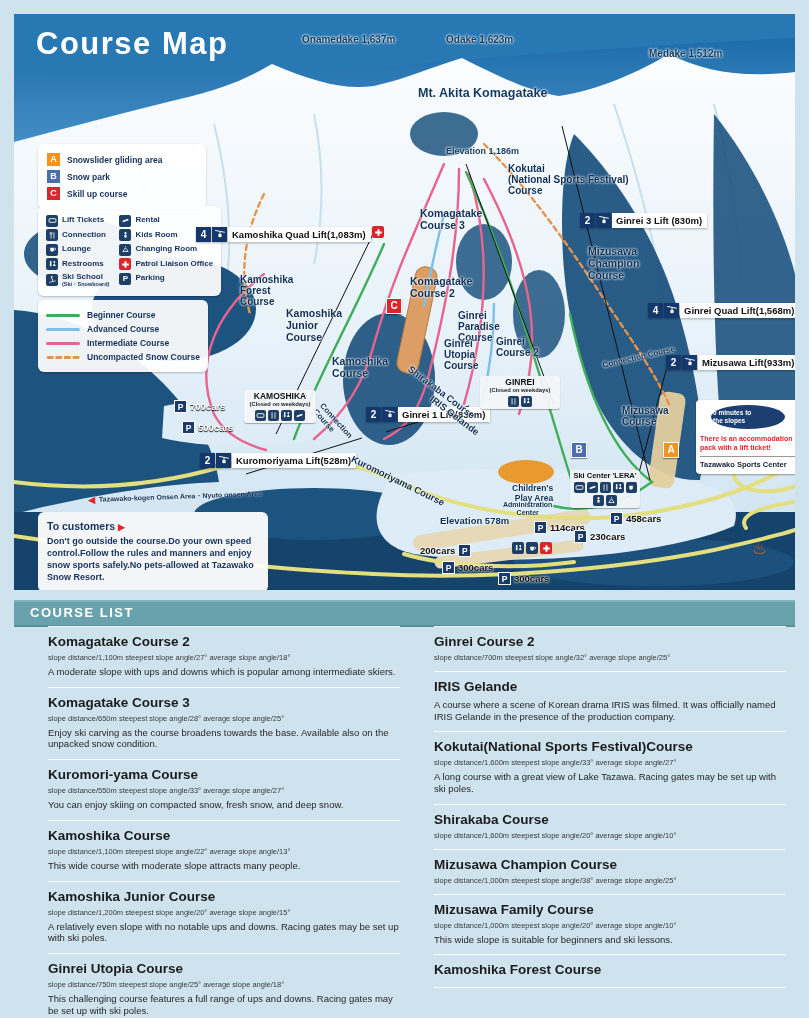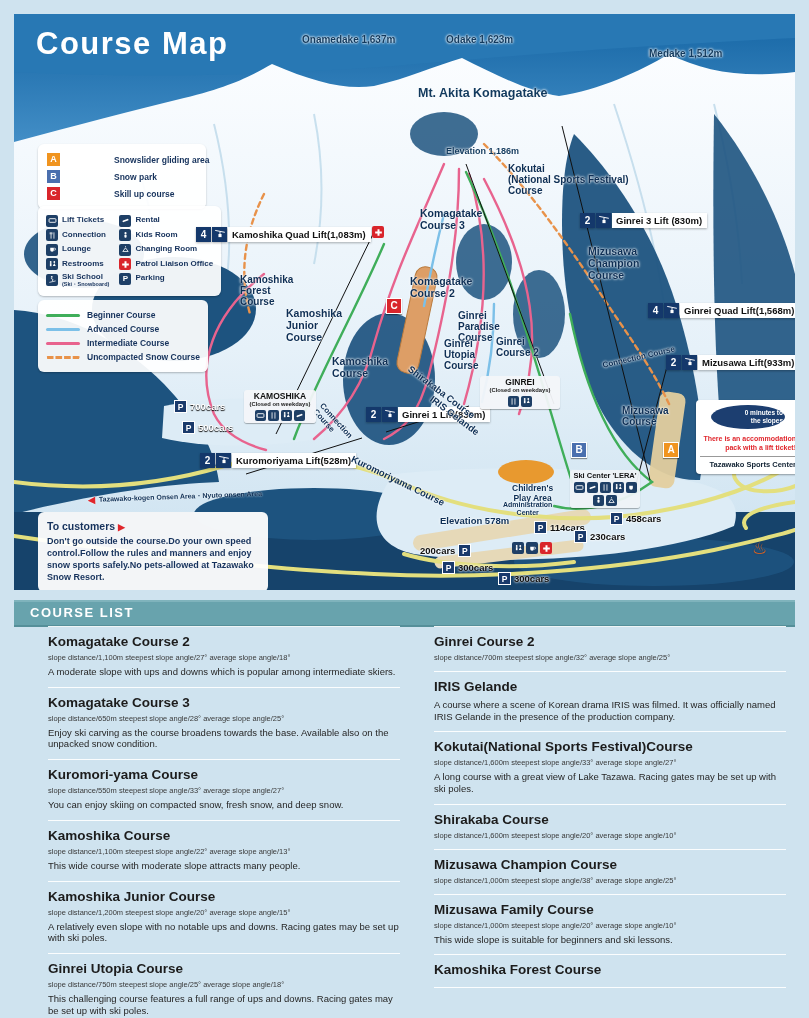--- a/index.html
+++ b/index.html
@@ -6,21 +6,21 @@
   body{width:809px;height:1018px;background:#cfe3ef;font-family:"Liberation Sans",sans-serif;position:relative;overflow:hidden;}
   
   #map{position:absolute;left:14px;top:14px;width:781px;height:576px;background:#9cc4de;overflow:hidden;}
   #map svg.bg{position:absolute;left:0;top:0;}
   .map-title{position:absolute;left:22px;top:12px;font-size:31px;font-weight:bold;color:#fff;letter-spacing:1.5px;}
   .peak{position:absolute;font-weight:bold;color:#123a5e;text-shadow:0 0 2px #fff,0 0 3px #fff;white-space:nowrap;}
   .map-label{position:absolute;font-weight:bold;color:#0e2f55;text-shadow:0 0 2px #fff,0 0 3px rgba(255,255,255,.9);white-space:pre-line;line-height:1.12;}
   .panel{position:absolute;background:rgba(255,255,255,.93);border-radius:6px;padding:6px 8px;box-shadow:0 1px 2px rgba(0,0,0,.25);}
   .area-row{display:flex;align-items:center;gap:6px;margin:2px 0;}
   .area-badge{width:13px;height:13px;color:#fff;font-weight:bold;font-size:9px;text-align:center;line-height:13px;border:1px solid #fff;flex:0 0 13px;}
-  .area-label{font-size:8.5px;font-weight:bold;color:#16325c;white-space:nowrap;margin-left:47px;}
+  .area-label{font-size:8.5px;font-weight:bold;color:#16325c;white-space:nowrap;}
   .fac-cols{display:flex;gap:10px;}
   .fac-row{display:flex;align-items:center;gap:4px;margin:2.5px 0;}
   .fic{width:12px;height:12px;background:#1e3f66;border-radius:2px;display:flex;align-items:center;justify-content:center;flex:0 0 12px;color:#fff;font-weight:bold;font-size:8px;line-height:1;}
   .fic.red{background:#d9252b;}
   .fic svg{width:9px;height:9px;display:block;}
   .fac-label{font-size:8px;font-weight:bold;color:#16325c;white-space:nowrap;line-height:1.1;}
   .fac-sub{font-size:5.5px;display:block;}
   .cl-row{display:flex;align-items:center;gap:7px;margin:4px 0;}
   .cl-line{width:34px;height:3px;border-radius:2px;flex:0 0 34px;}
   .cl-line.dash{background:none;border-top:3px dashed #e8924a;height:0;}
@@ -32,21 +32,21 @@
   .lift-name{background:#fff;margin-left:1px;padding:2px 5px 2px 4px;font-weight:bold;font-size:9.5px;color:#111;white-space:nowrap;}
   .badge{position:absolute;width:14px;height:14px;color:#fff;font-weight:bold;font-size:10px;text-align:center;line-height:14px;border:1px solid #fff;box-shadow:0 1px 1px rgba(0,0,0,.4);}
   .bld{position:absolute;background:rgba(243,246,249,.95);border-radius:3px;text-align:center;padding:2px 3px;box-shadow:0 1px 1px rgba(0,0,0,.3);}
   .bld-name{font-size:8.5px;font-weight:bold;color:#111;line-height:1.05;}
   .bld-note{font-size:5.8px;font-weight:bold;color:#222;line-height:1.2;}
   .bld-icons{display:flex;gap:2px;justify-content:center;margin-top:2px;flex-wrap:wrap;}
   .bld-icons .fic{width:11px;height:11px;flex:0 0 11px;}
   .ptag{position:absolute;display:flex;align-items:center;gap:3px;}
   .pico{width:11px;height:11px;background:#1a3a6b;color:#fff;font-weight:bold;font-size:8.5px;display:flex;align-items:center;justify-content:center;border:1px solid #fff;flex:0 0 11px;}
   .ptxt{font-size:9.5px;font-weight:bold;color:#101010;text-shadow:0 0 2px #fff,0 0 3px #fff;white-space:nowrap;}
-  .promo{position:absolute;background:#fff;border-radius:4px;padding:5px 4px;width:96px;text-align:right;box-shadow:0 1px 2px rgba(0,0,0,.35);}
+  .promo{position:absolute;background:#fff;border-radius:4px;padding:5px 4px;width:96px;text-align:left;box-shadow:0 1px 2px rgba(0,0,0,.35);}
   .promo-bubble{background:#1c3e70;color:#fff;border-radius:50%;font-size:6.5px;font-weight:bold;padding:4px 2px;line-height:1.25;width:70px;margin:0 auto;white-space:pre-line;}
   .promo-msg{color:#e0262c;font-size:7px;font-weight:bold;line-height:1.3;margin-top:5px;white-space:pre-line;}
   .promo-name{border-top:1px solid #999;margin-top:4px;padding-top:3px;font-size:7.5px;font-weight:bold;color:#123;}
   .notice{position:absolute;left:24px;top:498px;width:212px;background:rgba(255,255,255,.95);border-radius:6px;padding:8px 9px;}
   .notice-title{font-size:10.5px;font-weight:bold;color:#16325c;}
   .notice-title .arr{color:#e0262c;font-size:9px;}
   .notice-body{font-size:9px;font-weight:bold;color:#16325c;line-height:1.35;margin-top:3px;}
   .road-label{position:absolute;left:74px;top:478px;font-size:7px;font-weight:bold;color:#0e2f55;text-shadow:0 0 2px #fff;transform:rotate(-2deg);display:flex;gap:4px;align-items:center;white-space:nowrap;}
   .road-label .arr{color:#e0262c;font-size:9px;}
   .hotspring{position:absolute;left:738px;top:524px;font-size:17px;color:#e8651f;text-shadow:0 0 2px rgba(0,0,0,.3);}
@@ -497,21 +497,21 @@
             <rect x="3.8" y="4" width="2.4" height="3.4" rx="1" fill="#fff"></rect>
           </svg>
         </span>
       <span class="fic">
           <svg viewBox="0 0 10 10">
             <path d="M5 1.3v1.2M2 7.2l3-4 3 4z" stroke="#fff" fill="none" stroke-width="0.9"></path>
           </svg>
         </span>
     </div>
   </div>
-  <div class="map-label" style="left:498px;top:470px;font-size:8.5px;text-align:center;">Children's
+  <div class="map-label" style="left:498px;top:470px;font-size:8.5px;text-align:right;">Children's
 Play Area</div>
   <div class="map-label" style="left:489px;top:487px;font-size:7px;text-align:center;">Administration
 Center</div>
 
   <div class="ptag" style="left:160px;top:386px;">
       <span class="pico">P</span>
       <span class="ptxt" style="color:#fff;text-shadow:0 1px 1px #000;">700cars</span>
     </div>
   <div class="ptag" style="left:168px;top:407px;">
       <span class="pico">P</span>

